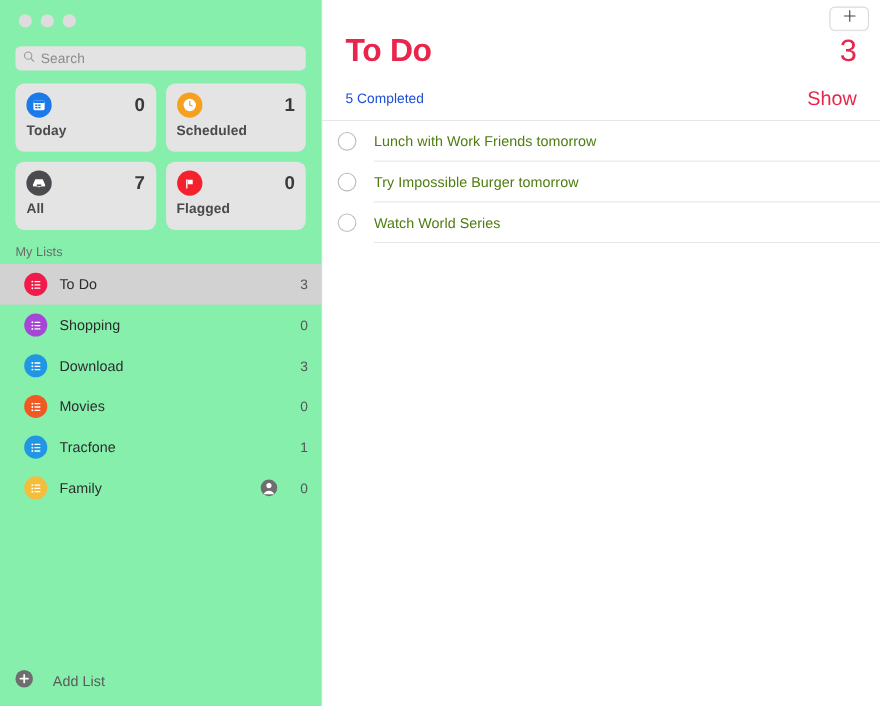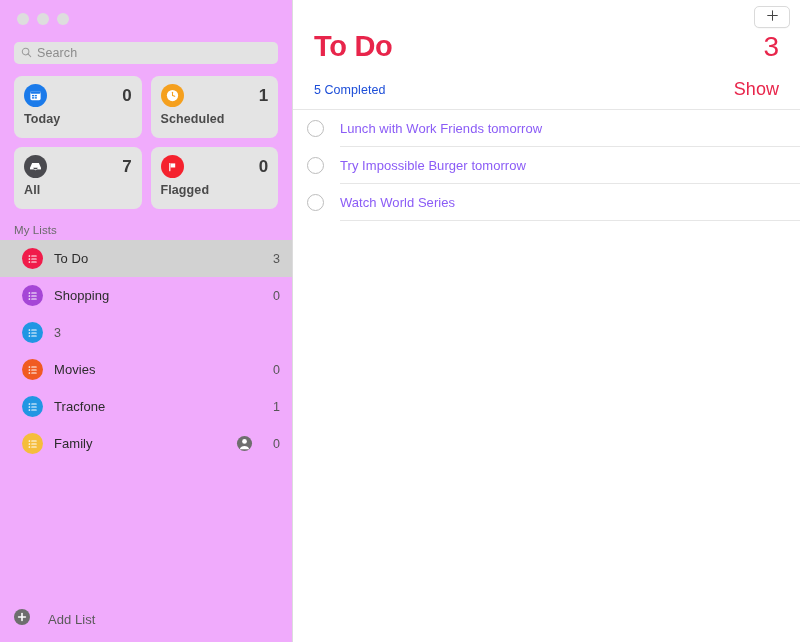--- a/index.html
+++ b/index.html
@@ -8,21 +8,21 @@
     font-family: "Liberation Sans", sans-serif;
     -webkit-font-smoothing: antialiased;
     overflow: hidden;
     background: #ffffff;
   }
   .window { position: relative; width: 800px; height: 642px; display: flex; }
 
   
   .sidebar {
     width: 293px; height: 642px;
-    background: #f0abfc;
+    background: #86efac;
     border-right: 1px solid #dcdcdc;
     position: relative;
     display: flex; flex-direction: column;
   }
   .traffic-lights {
     display: flex; gap: 8px;
     padding: 13px 0 0 17px;
     height: 34px;
   }
   .tl { width: 12px; height: 12px; border-radius: 50%; background: #dddddd; }
@@ -101,21 +101,21 @@
   .divider-full { height: 1px; background: #e6e6e6; margin: 0; }
 
   .task-row {
     height: 36px; display: flex; align-items: center;
     padding-left: 14px; gap: 16px; position: relative;
   }
   .task-circle {
     width: 17px; height: 17px; border-radius: 50%;
     border: 1px solid #bdbdbd; flex: 0 0 auto; background: #fff;
   }
-  .task-text { font-size: 13px; color: #8b5cf6; letter-spacing: .05px; }
+  .task-text { font-size: 13px; color: #4d7c0f; letter-spacing: .05px; }
   .task-sep {
     height: 1px; background: #e6e6e6; margin-left: 47px;
   }
 </style>
 </head>
 <body>
 
 <div class="window">
 
   <div class="sidebar">
@@ -238,20 +238,21 @@
         <div class="list-icon" style="background:#2196e3">
           <svg width="12" height="12" viewBox="0 0 12 12">
             <circle cx="2.4" cy="3" r=".85" fill="#fff"></circle>
               <rect x="4.2" y="2.4" width="5.6" height="1.2" rx=".6" fill="#fff"></rect>
             <circle cx="2.4" cy="6" r=".85" fill="#fff"></circle>
               <rect x="4.2" y="5.4" width="5.6" height="1.2" rx=".6" fill="#fff"></rect>
             <circle cx="2.4" cy="9" r=".85" fill="#fff"></circle>
               <rect x="4.2" y="8.4" width="5.6" height="1.2" rx=".6" fill="#fff"></rect>
           </svg>
         </div>
+        <div class="list-name">Download</div>
         <div class="list-count">3</div>
       </div>
 
       <div class="list-row">
         <div class="list-icon" style="background:#f05a22">
           <svg width="12" height="12" viewBox="0 0 12 12">
             <circle cx="2.4" cy="3" r=".85" fill="#fff"></circle>
               <rect x="4.2" y="2.4" width="5.6" height="1.2" rx=".6" fill="#fff"></rect>
             <circle cx="2.4" cy="6" r=".85" fill="#fff"></circle>
               <rect x="4.2" y="5.4" width="5.6" height="1.2" rx=".6" fill="#fff"></rect>

